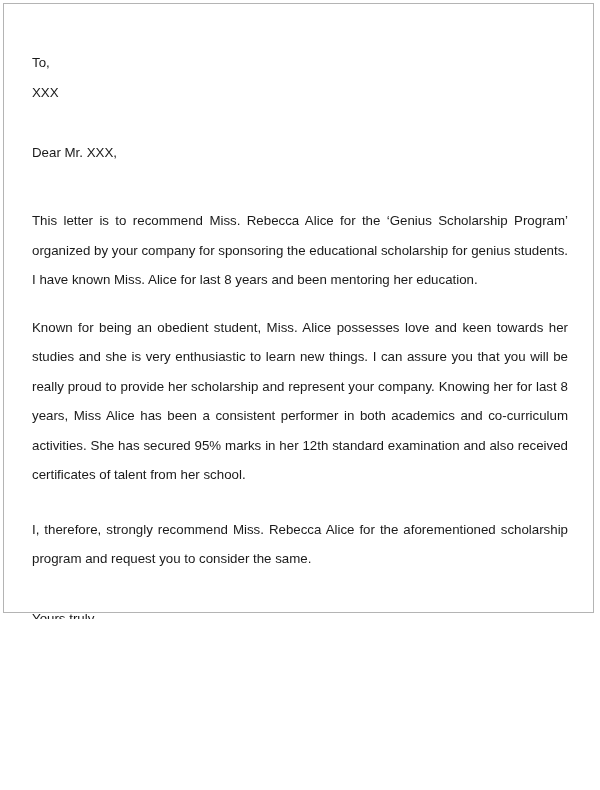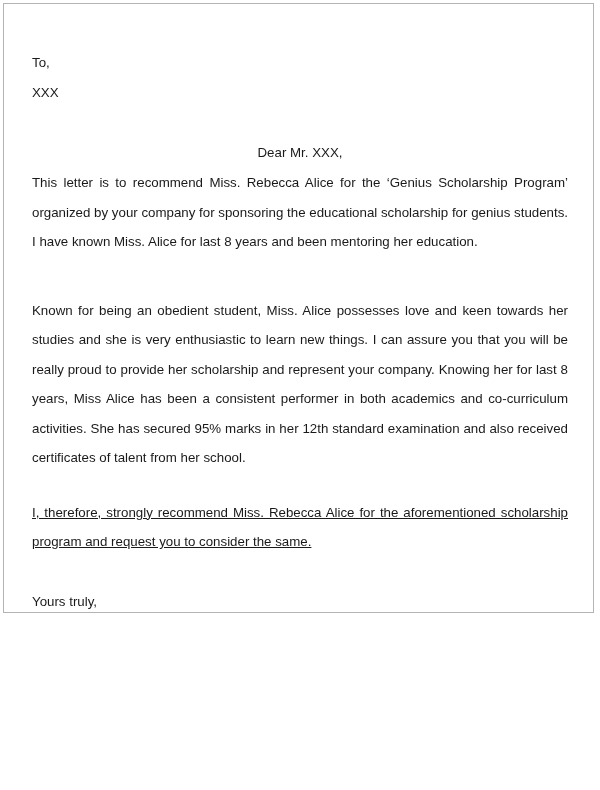--- a/index.html
+++ b/index.html
@@ -44,32 +44,31 @@
     display: block;
     margin-top: 30px;
     text-decoration: underline;
     text-underline-offset: 3px;
     white-space: pre;
   }
   .salutation {
     display: block;
     margin-top: 30px;
     white-space: pre;
-    text-align: center;
   }
   .para {
     display: block;
     margin: 0;
     text-align: justify;
     text-justify: inter-word;
     line-height: 29.5px;
   }
-  .para-gap-lg { }
-  .para-gap-md { margin-top: 39px; }
-  .para-gap-sm { margin-top: 25px; text-decoration: underline; }
+  .para-gap-lg { margin-top: 38px; }
+  .para-gap-md { margin-top: 18px; }
+  .para-gap-sm { margin-top: 25px; }
   .closing {
     margin-top: 30px;
   }
   .closing .addr-line {
     line-height: 30px;
   }
 </style>
 </head>
 <body>
 

